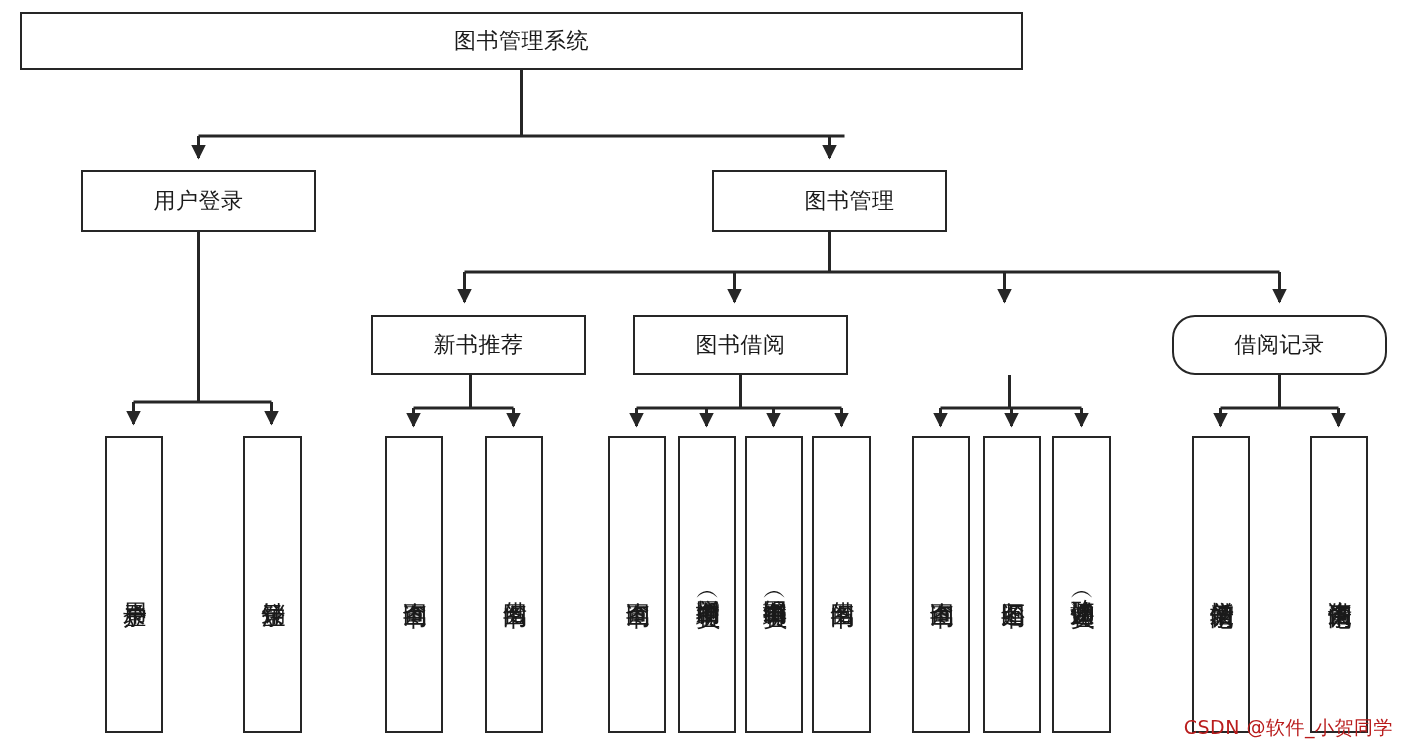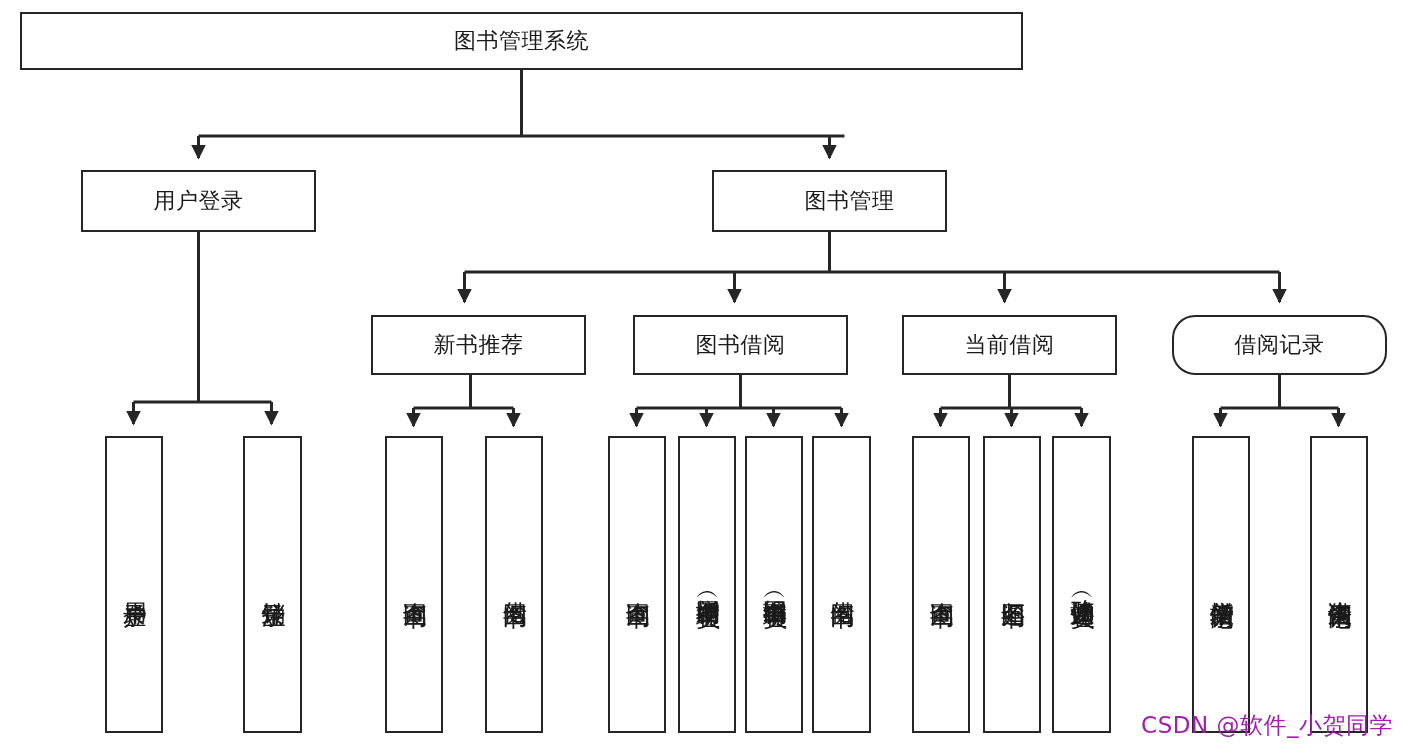--- a/index.html
+++ b/index.html
@@ -54,22 +54,22 @@
     writing-mode: vertical-rl;
     text-orientation: upright;
     font-size: 24px;
     line-height: 1.08;
     letter-spacing: 1px;
   }
   #watermark {
     position: absolute;
     right: 12px;
     bottom: 6px;
-    font-size: 23px;
-    color: #a21caf;
+    font-size: 19px;
+    color: #b91c1c;
     letter-spacing: 0.5px;
     white-space: nowrap;
     pointer-events: none;
   }
 </style>
 </head>
 <body>
 
 <div id="canvas">
 
@@ -133,23 +133,20 @@
   <div class="node h" style="left: 712px; top: 170px; width: 235px; height: 62px; padding-left: 40px;">
     <span class="lbl">图书管理</span>
   </div>
 
   <div class="node h" style="left: 371px; top: 315px; width: 215px; height: 60px;">
     <span class="lbl">新书推荐</span>
   </div>
   <div class="node h" style="left: 633px; top: 315px; width: 215px; height: 60px;">
     <span class="lbl">图书借阅</span>
   </div>
-  <div class="node h" style="left: 902px; top: 315px; width: 215px; height: 60px;">
-    <span class="lbl">当前借阅</span>
-  </div>
   <div class="node h" style="left: 1172px; top: 315px; width: 215px; height: 60px; border-radius: 23px;">
     <span class="lbl">借阅记录</span>
   </div>
 
   <div class="node v" style="left: 105px; top: 436px; width: 58px; height: 297px;">
     <span class="lbl">用户登录</span>
   </div>
   <div class="node v" style="left: 243px; top: 436px; width: 59px; height: 297px;">
     <span class="lbl">注销登录</span>
   </div>

